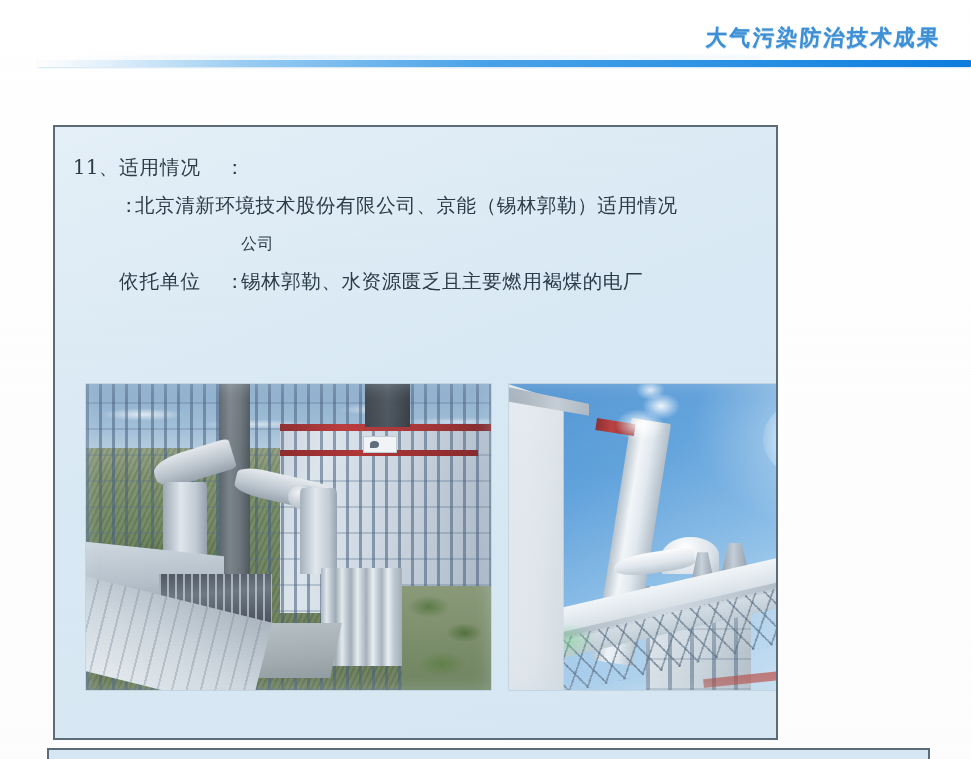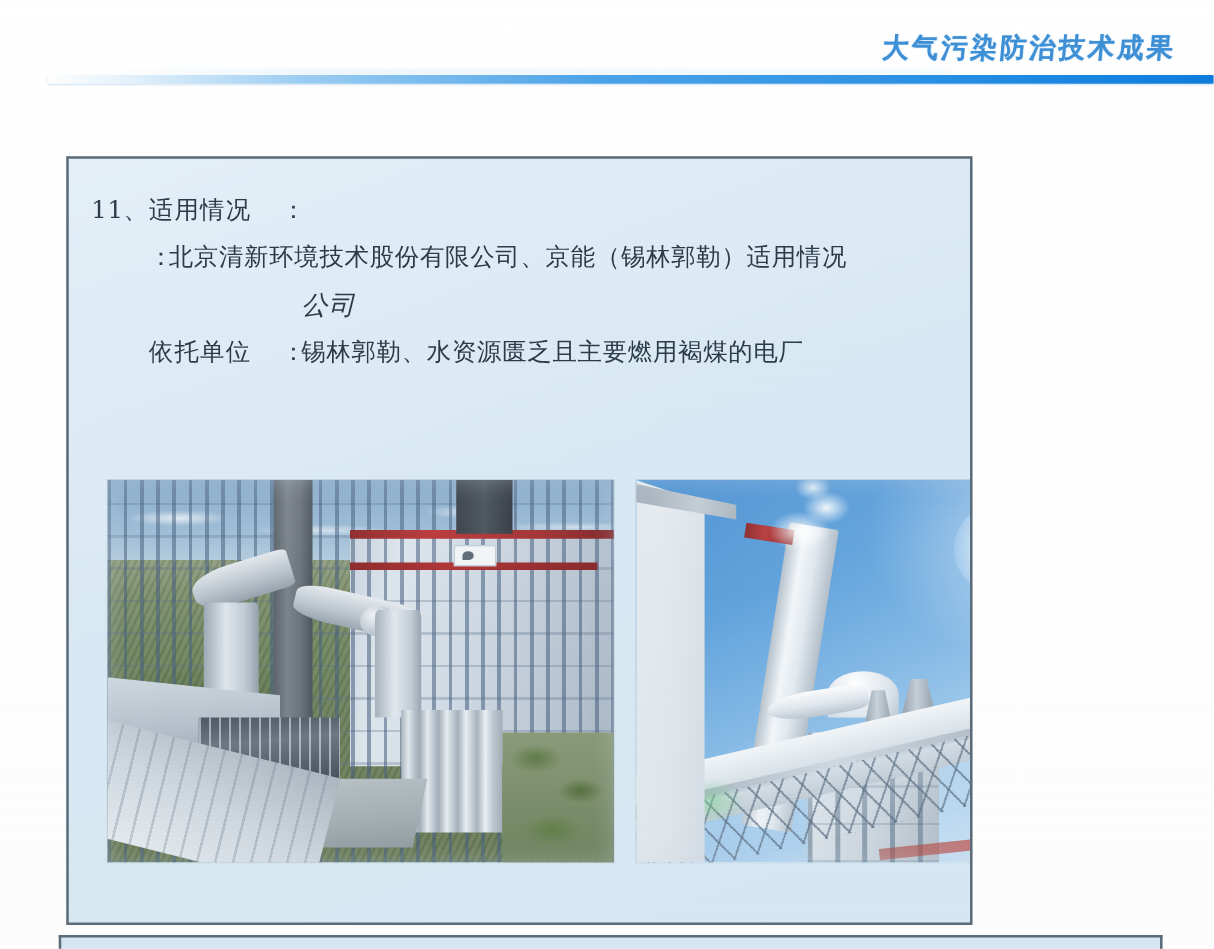--- a/index.html
+++ b/index.html
@@ -156,24 +156,23 @@
     flex: 0 0 auto;
     width: 16px;
     text-align: left;
   }
   .val {
     flex: 1 1 auto;
     letter-spacing: 0.6px;
   }
   .indent-cont {
     padding-left: 168px;
-    font-size: 21px;
+    font-size: 16px;
     line-height: 38px;
     letter-spacing: 0.6px;
-    font-style: italic;
   }
 
   
   .photo-row {
     position: absolute;
     left: 31px;
     top: 257px;
     width: 827px;
     height: 306px;
     display: flex;

